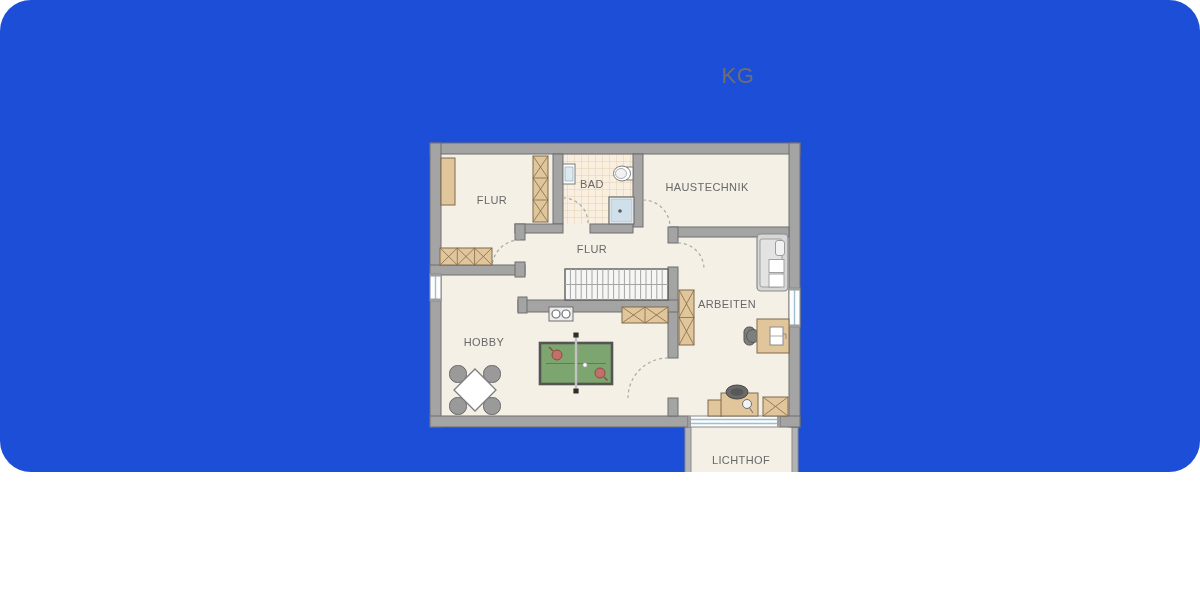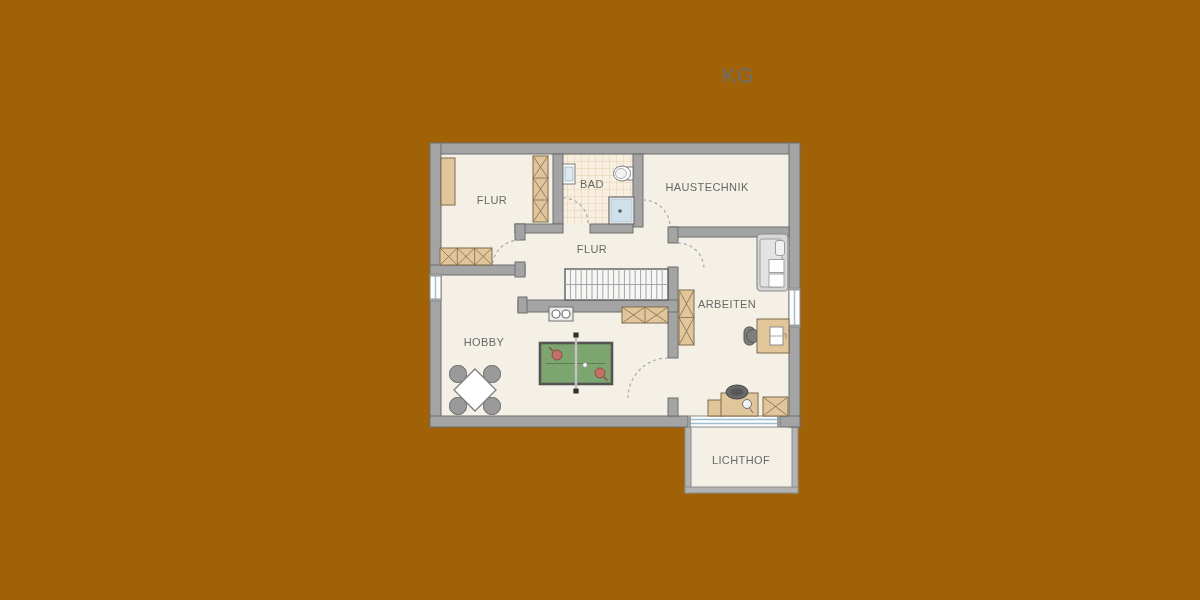--- a/index.html
+++ b/index.html
@@ -1,17 +1,17 @@
 <!DOCTYPE html>
 <html><head>
 <meta charset="utf-8">
 <style>
   html,body{margin:0;padding:0;background:#ffffff;}
-  #stage{position:relative;width:1200px;height:600px;background:#a16207;overflow:hidden;
-         font-family:"Liberation Sans", sans-serif;}
+  #stage{position:relative;width:1200px;height:472px;background:#1d4ed8;overflow:hidden;
+         font-family:"Liberation Sans", sans-serif;border-radius:31px;}
   svg{position:absolute;left:0;top:0;}
   .wall{fill:#a4a4a4;stroke:#6f6f6f;stroke-width:1;}
   .lhwall{fill:#b3b3b3;stroke:#8b8b8b;stroke-width:1;}
   .floor{fill:#f4f0e6;stroke:none;}
   .tan{fill:#e2c69b;stroke:#7f6b4d;stroke-width:1;}
   .tanline{stroke:#7f6b4d;stroke-width:0.8;fill:none;}
   .arc{fill:none;stroke:#a9a9a9;stroke-width:1.2;stroke-dasharray:3 3;}
   .winframe{fill:#fdfdfd;stroke:#8a8a8a;stroke-width:1;}
   .glass{stroke:#9cc0d0;stroke-width:1.4;fill:none;}
   .wincap{fill:#9e9e9e;stroke:none;}

